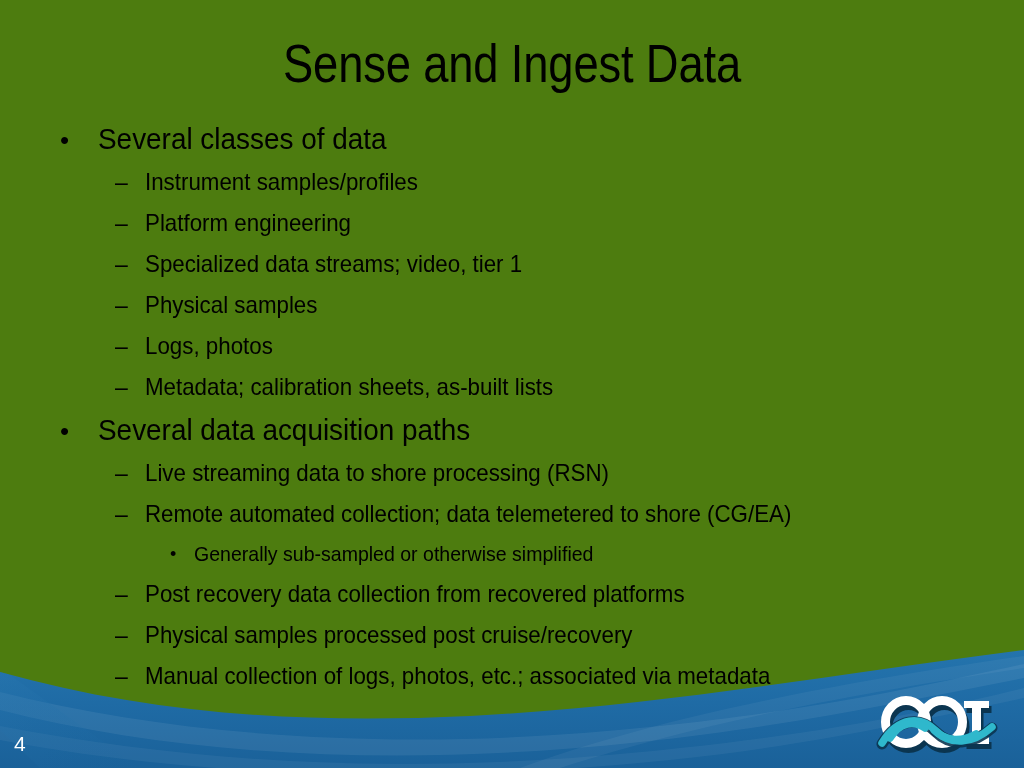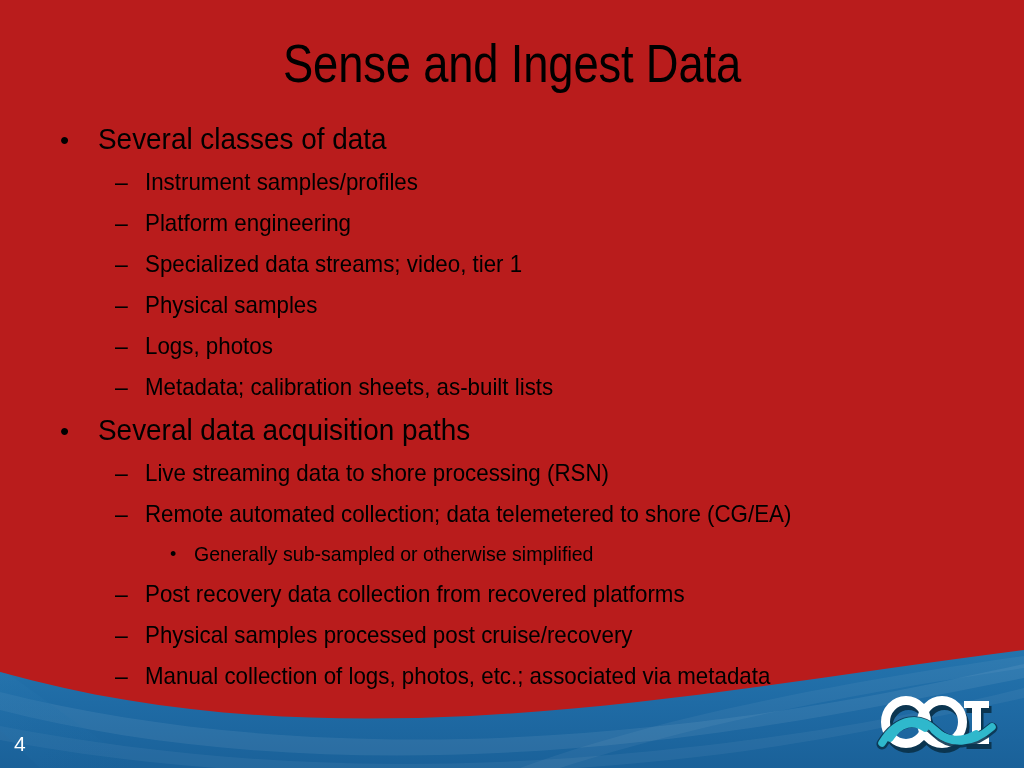--- a/index.html
+++ b/index.html
@@ -13,21 +13,21 @@
     height: 768px;
     overflow: hidden;
     font-family: "Liberation Sans", "DejaVu Sans", sans-serif;
     -webkit-font-smoothing: antialiased;
   }
 
   #slide {
     position: relative;
     width: 1024px;
     height: 768px;
-    background: #b91c1c;
+    background: #4d7c0f;
     overflow: hidden;
   }
 
   
   #title {
     position: absolute;
     left: 0;
     top: 32px;
     width: 1024px;
     text-align: center;

